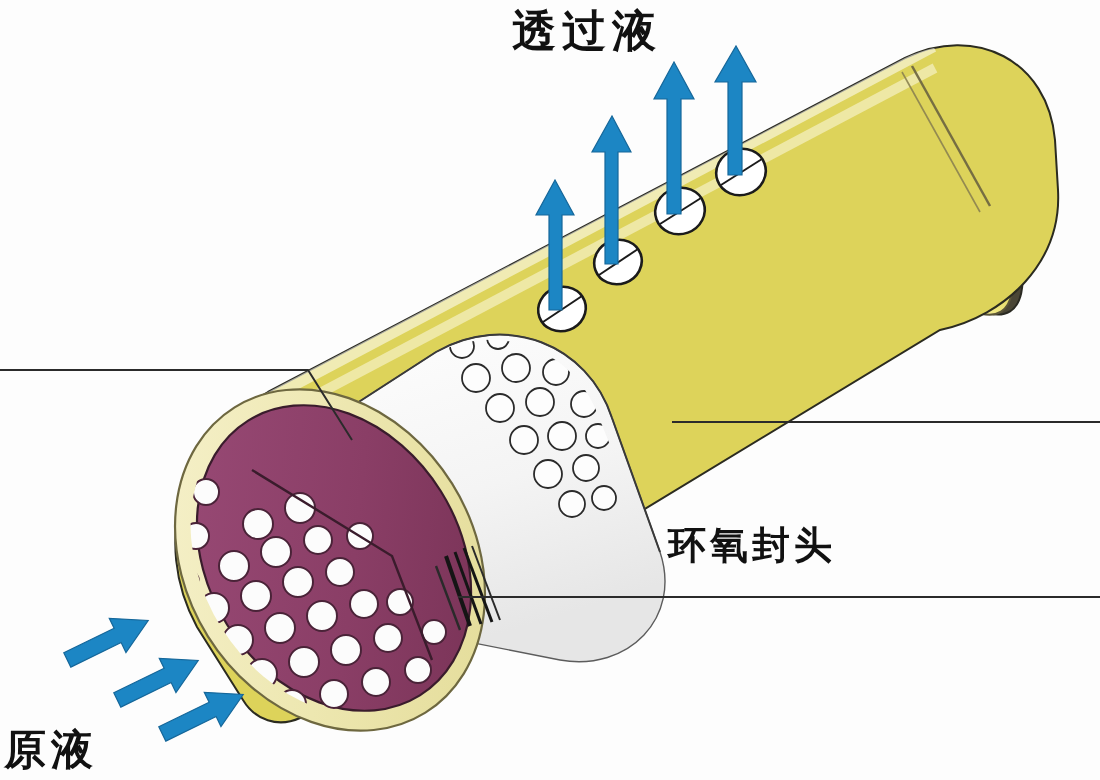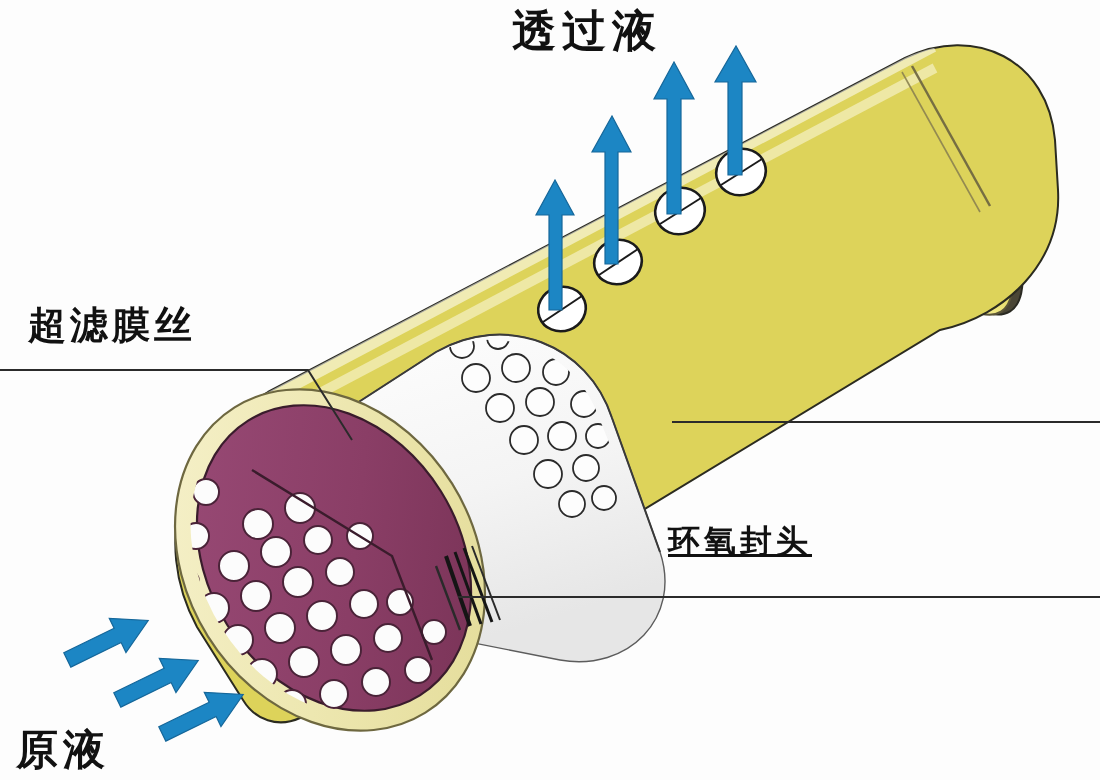--- a/index.html
+++ b/index.html
@@ -44,26 +44,25 @@
   }
   #lbl-abs {
     left: 888px;
     top: 352px;
     font-size: 38px;
     letter-spacing: 3px;
   }
   #lbl-epoxy {
     left: 668px;
     top: 520px;
-    font-size: 32px;
+    font-size: 38px;
     letter-spacing: 4px;
-    text-decoration: underline;
   }
   #lbl-feed {
-    left: 16px;
+    left: 4px;
     top: 722px;
     font-size: 42px;
     letter-spacing: 5px;
   }
 </style>
 </head>
 <body>
 
 <div id="stage">
 
@@ -321,20 +320,19 @@
       <path d="M 0 370 L 308 370 L 352 440" stroke-width="2"></path>
 
       <path d="M 672 422 L 1100 422" stroke-width="1.8"></path>
 
       <path d="M 458 597 L 1100 597" stroke-width="1.8"></path>
     </g>
   </svg>
 
   <div class="label" id="lbl-permeate">透过液</div>
 
-  <div class="label" id="lbl-fiber">超滤膜丝</div>
 
 
   <div class="label" id="lbl-epoxy">环氧封头</div>
 
   <div class="label" id="lbl-feed">原液</div>
 
 </div>
 
 </body></html>

